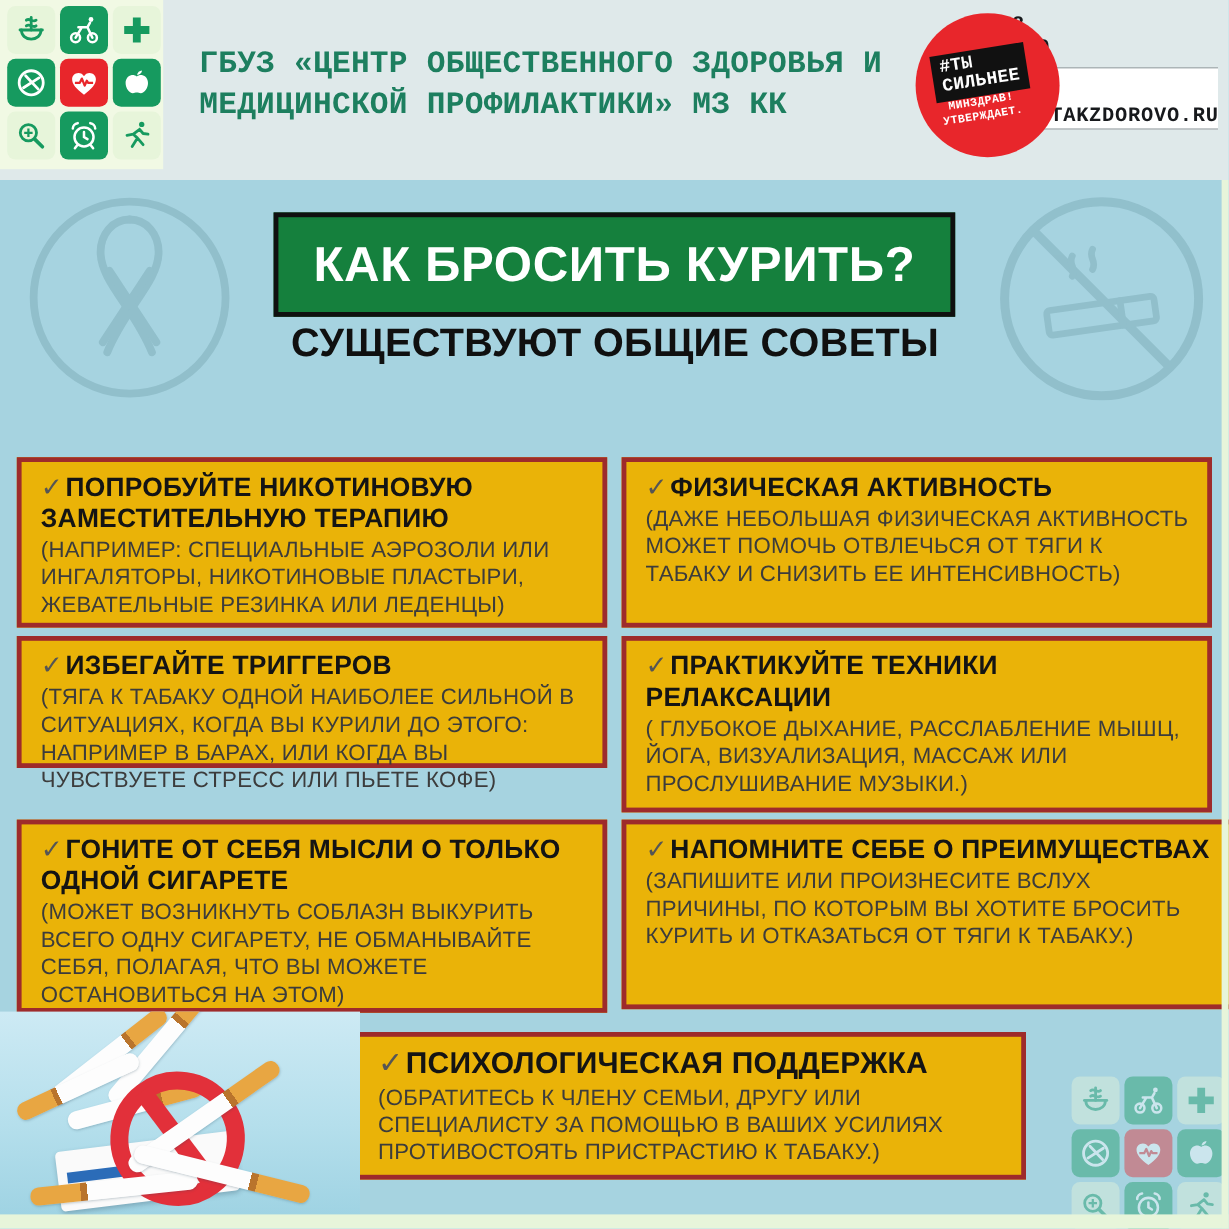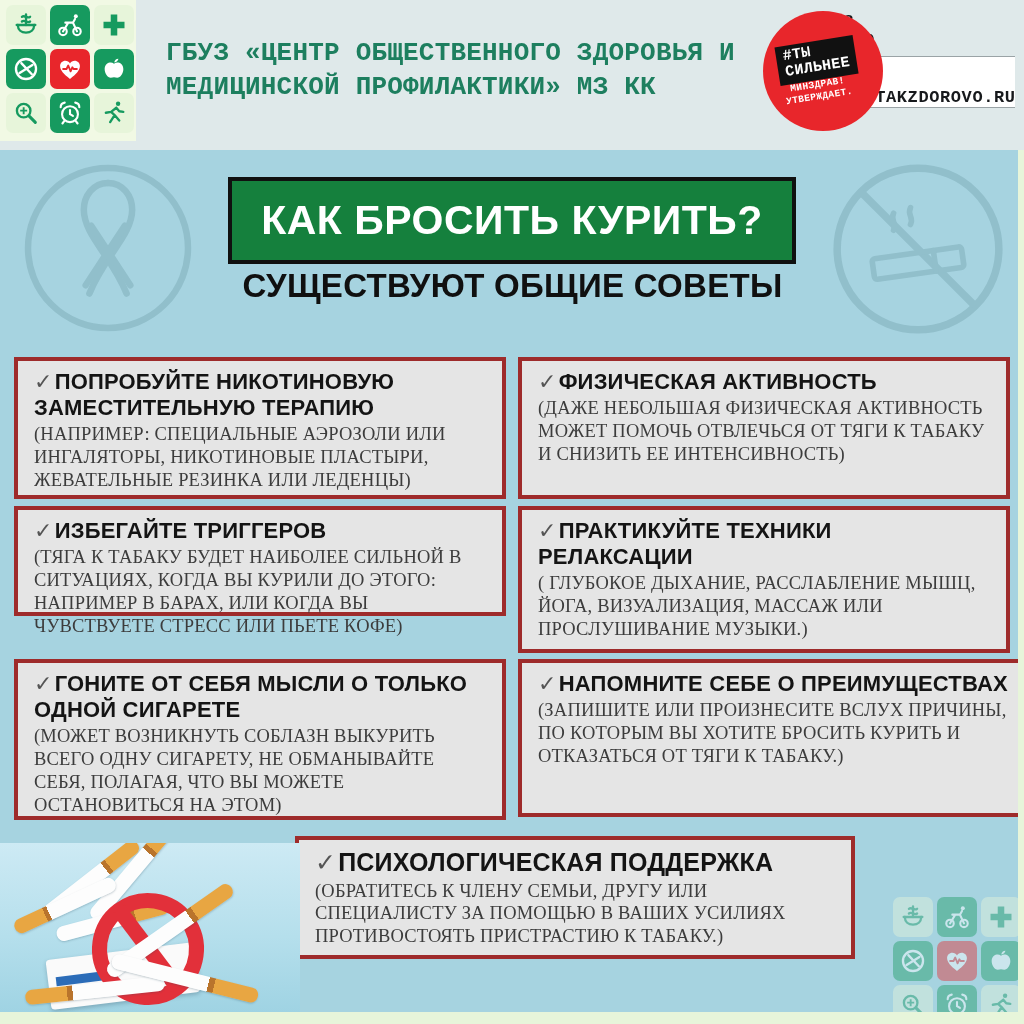--- a/index.html
+++ b/index.html
@@ -38,24 +38,24 @@
   .decor-right { left:824px; top:153px; }
 
   
   .banner { position:absolute; left:228px; top:177px; width:568px; height:87px; background:#15803d;
             border:4px solid #101010; display:flex; align-items:center; justify-content:center; z-index:2; }
   .banner-title { color:#fff; font-weight:bold; font-size:41px; letter-spacing:.5px; }
   .subtitle { position:absolute; left:180px; top:268px; width:665px; text-align:center; z-index:2;
               font-weight:bold; font-size:33px; line-height:1.12; color:#101010; letter-spacing:.3px; }
 
   
-  .card { position:absolute; background:#e5e5e5; border:4px solid #9e2b2b; padding:8px 14px 8px 16px; }
+  .card { position:absolute; background:#eab308; border:4px solid #9e2b2b; padding:8px 14px 8px 16px;margin-top:24px; }
   .card-title { font-weight:bold; font-size:22px; line-height:1.18; color:#141414; letter-spacing:.2px; }
   .check { color:#555; font-weight:bold; margin-right:2px; }
-  .card-body { font-size:18.5px; line-height:1.24; color:#3c3c3c; letter-spacing:.2px; margin-top:2px;font-family:Liberation Serif, serif; }
+  .card-body { font-size:18.5px; line-height:1.24; color:#3c3c3c; letter-spacing:.2px; margin-top:2px; }
 
   .card-1 { left:14px;  top:357px; width:492px; height:142px; }
   .card-2 { left:518px; top:357px; width:492px; height:142px; }
   .card-3 { left:14px;  top:506px; width:492px; height:110px; }
   .card-4 { left:518px; top:506px; width:492px; height:147px; }
   .card-5 { left:14px;  top:659px; width:492px; height:161px; }
   .card-6 { left:518px; top:659px; width:514px; height:158px; }
   .card-7 { left:295px; top:836px; width:560px; height:123px; }
   .card-7 .card-title { font-size:25px; }
 
@@ -202,21 +202,21 @@
   <div class="card card-1">
     <div class="card-title"><span class="check">✓</span><span>ПОПРОБУЙТЕ НИКОТИНОВУЮ ЗАМЕСТИТЕЛЬНУЮ ТЕРАПИЮ</span></div>
     <div class="card-body">(НАПРИМЕР: СПЕЦИАЛЬНЫЕ АЭРОЗОЛИ ИЛИ ИНГАЛЯТОРЫ, НИКОТИНОВЫЕ ПЛАСТЫРИ, ЖЕВАТЕЛЬНЫЕ РЕЗИНКА ИЛИ ЛЕДЕНЦЫ)</div>
   </div>
   <div class="card card-2">
     <div class="card-title"><span class="check">✓</span><span>ФИЗИЧЕСКАЯ АКТИВНОСТЬ</span></div>
     <div class="card-body">(ДАЖЕ НЕБОЛЬШАЯ ФИЗИЧЕСКАЯ АКТИВНОСТЬ МОЖЕТ ПОМОЧЬ ОТВЛЕЧЬСЯ ОТ ТЯГИ К ТАБАКУ И СНИЗИТЬ ЕЕ ИНТЕНСИВНОСТЬ)</div>
   </div>
   <div class="card card-3">
     <div class="card-title"><span class="check">✓</span><span>ИЗБЕГАЙТЕ ТРИГГЕРОВ</span></div>
-    <div class="card-body">(ТЯГА К ТАБАКУ БУДЕТ НАИБОЛЕЕ СИЛЬНОЙ В СИТУАЦИЯХ, КОГДА ВЫ КУРИЛИ ДО ЭТОГО: НАПРИМЕР В БАРАХ, ИЛИ КОГДА ВЫ ЧУВСТВУЕТЕ СТРЕСС ИЛИ ПЬЕТЕ КОФЕ)</div>
+    <div class="card-body">(ТЯГА К ТАБАКУ ОДНОЙ НАИБОЛЕЕ СИЛЬНОЙ В СИТУАЦИЯХ, КОГДА ВЫ КУРИЛИ ДО ЭТОГО: НАПРИМЕР В БАРАХ, ИЛИ КОГДА ВЫ ЧУВСТВУЕТЕ СТРЕСС ИЛИ ПЬЕТЕ КОФЕ)</div>
   </div>
   <div class="card card-4">
     <div class="card-title"><span class="check">✓</span><span>ПРАКТИКУЙТЕ ТЕХНИКИ РЕЛАКСАЦИИ</span></div>
     <div class="card-body">( ГЛУБОКОЕ ДЫХАНИЕ, РАССЛАБЛЕНИЕ МЫШЦ, ЙОГА, ВИЗУАЛИЗАЦИЯ, МАССАЖ ИЛИ ПРОСЛУШИВАНИЕ МУЗЫКИ.)</div>
   </div>
   <div class="card card-5">
     <div class="card-title"><span class="check">✓</span><span>ГОНИТЕ ОТ СЕБЯ МЫСЛИ О ТОЛЬКО ОДНОЙ СИГАРЕТЕ</span></div>
     <div class="card-body">(МОЖЕТ ВОЗНИКНУТЬ СОБЛАЗН ВЫКУРИТЬ ВСЕГО ОДНУ СИГАРЕТУ, НЕ ОБМАНЫВАЙТЕ СЕБЯ, ПОЛАГАЯ, ЧТО ВЫ МОЖЕТЕ ОСТАНОВИТЬСЯ НА ЭТОМ)</div>
   </div>
   <div class="card card-6">

